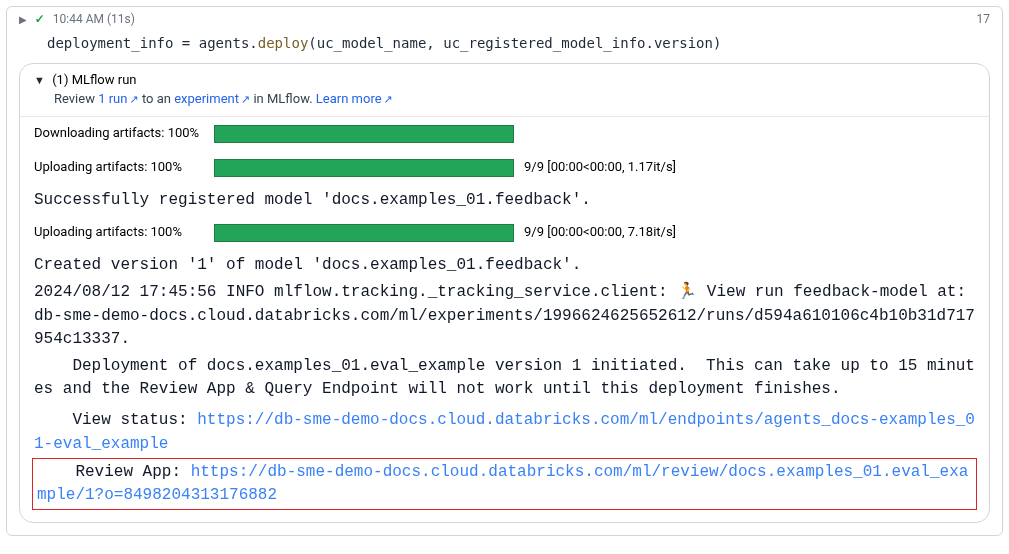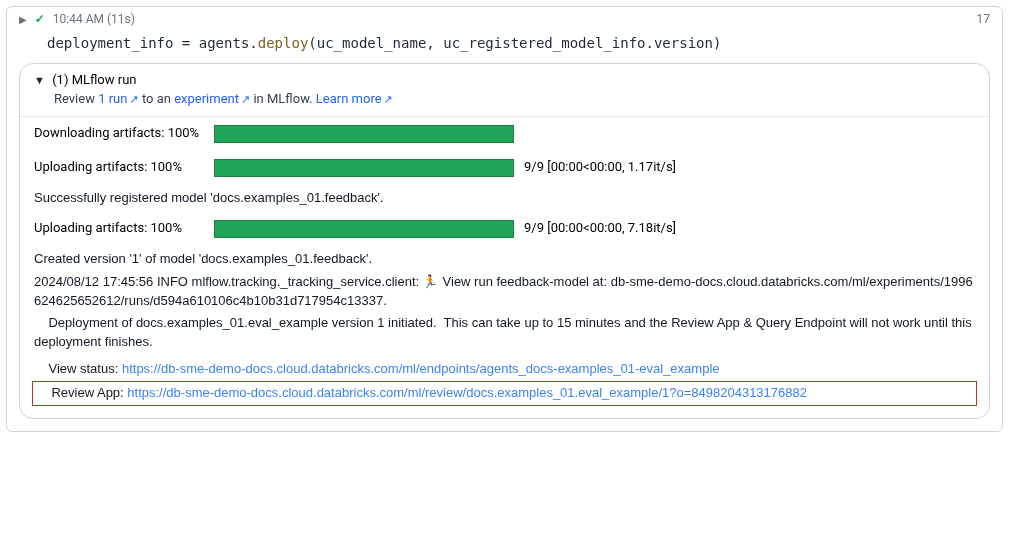--- a/index.html
+++ b/index.html
@@ -74,22 +74,22 @@
   .progress-label { width: 170px; white-space:nowrap;}
   .progress-bar {
     width: 300px;
     height: 18px;
     background:#22a559;
     border:1px solid #1e7e42;
   }
   .progress-stats { font-size:13px; }
 
   .mono-output {
-    font-family: Liberation Sans, sans-serif;
-    font-size: 13px;
+    font-family: Liberation Mono, monospace;
+    font-size: 16px;
     line-height: 1.45;
     padding: 4px 14px;
     white-space: pre-wrap;
     word-break: break-all;
     color:#111827;
   }
   .mono-output a { color:#3b82f6; text-decoration:none;text-align:right;}
   .highlight-box {
     border: 1.5px solid #dc2626;
     margin: 2px 12px 12px 12px;

